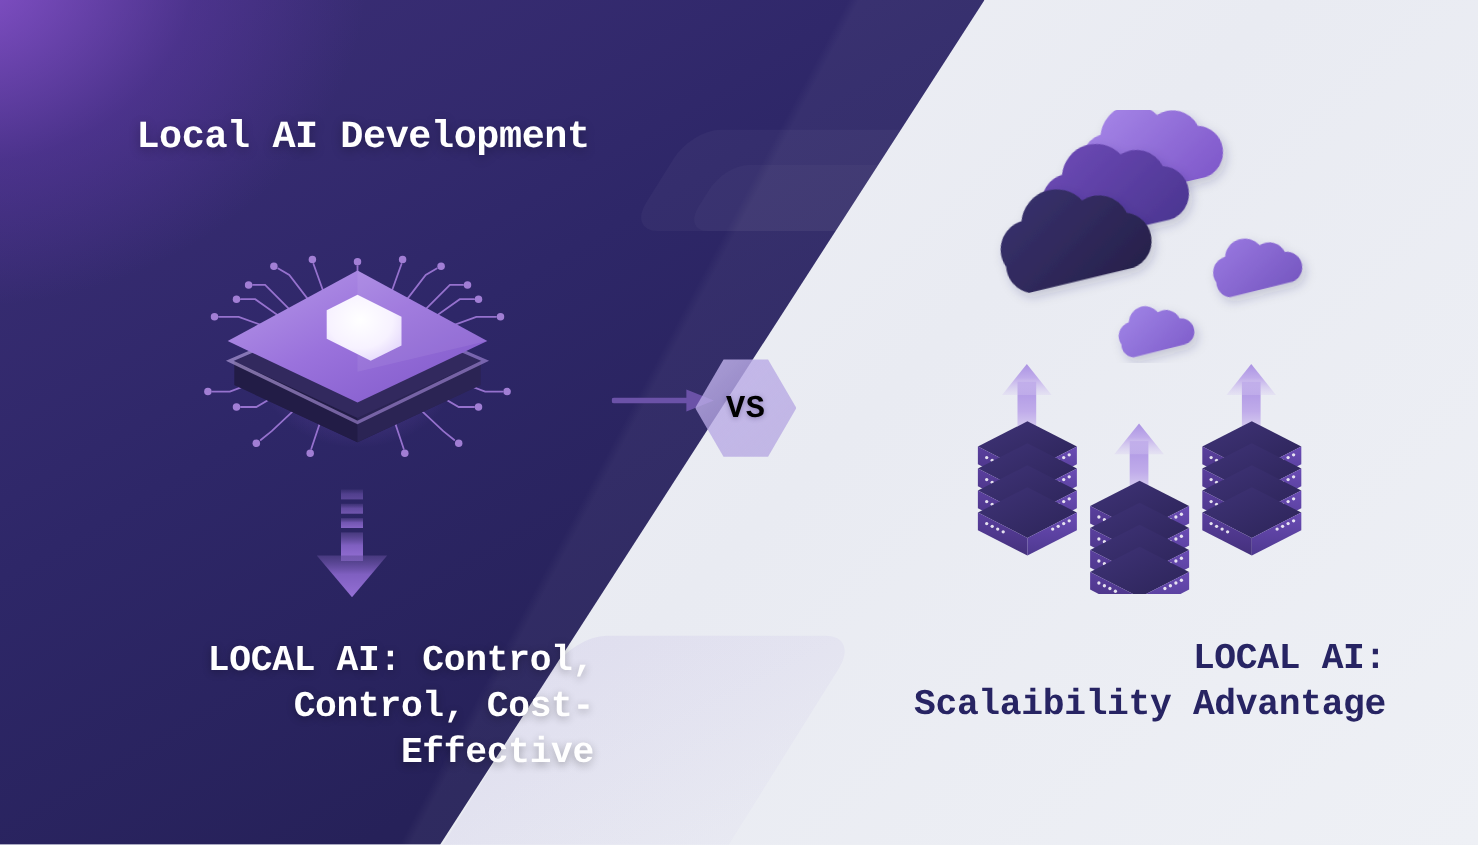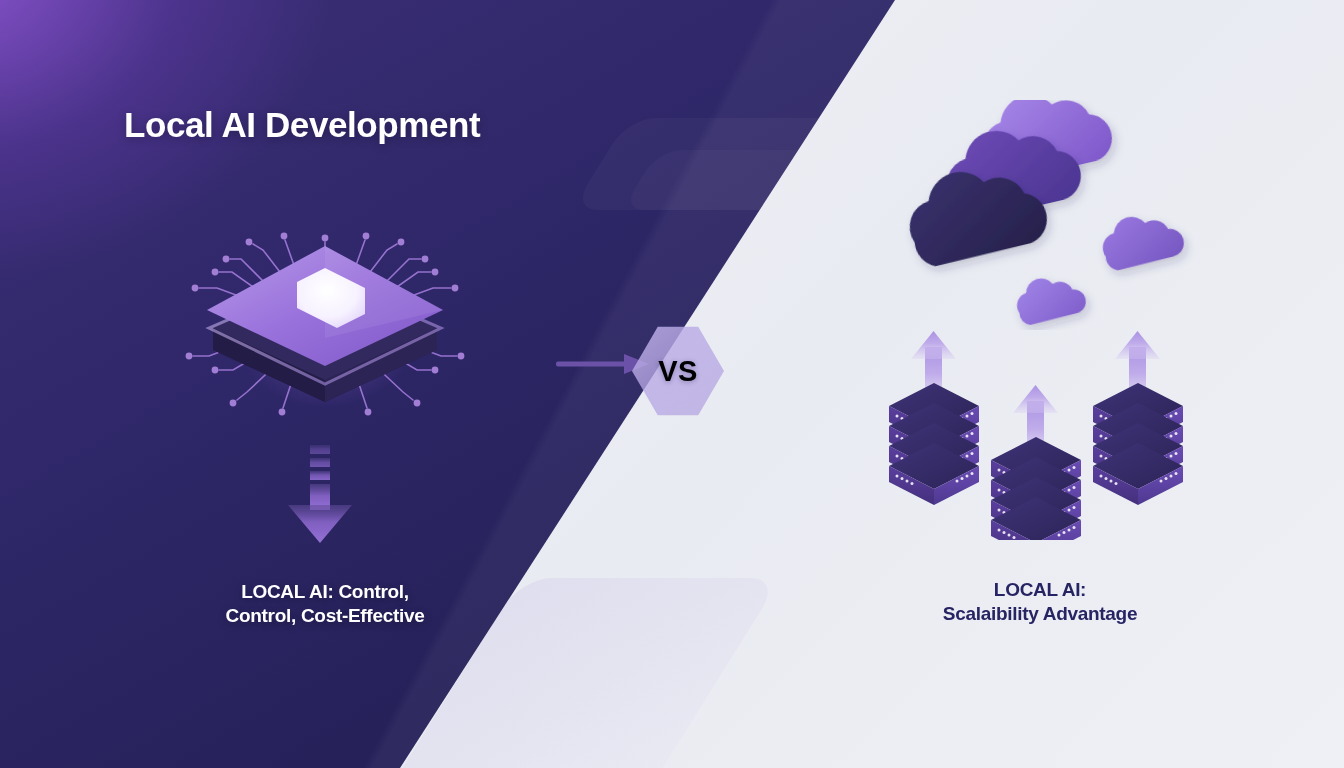--- a/index.html
+++ b/index.html
@@ -7,20 +7,21 @@
   html, body {
     width:1344px; height:768px;
     overflow:hidden;
     background:#edeff4;
     font-family:"Liberation Sans", sans-serif;
   }
   #stage {
     position:relative;
     width:1344px; height:768px;
     overflow:hidden;
+    font-family:Liberation Mono, monospace;
   }
   .layer { position:absolute; inset:0; }
 
   
   .bg-light {
     background:linear-gradient(135deg,#f2f3f7 0%,#e9ebf2 55%,#eef0f5 100%);
   }
   .bg-dark-wrap {
     position:absolute; inset:0;
     clip-path:polygon(0 0, 895px 0, 400px 768px, 0 768px);
@@ -61,22 +62,22 @@
   .title {
     position:absolute; left:124px; top:105px;
     font-size:35px; font-weight:bold; color:#ffffff;
     letter-spacing:-0.4px;
     text-shadow:0 2px 10px rgba(0,0,0,0.28);
     white-space:nowrap;
   }
 
   
   .caption {
-    position:absolute; text-align:center;
-    font-size:19px; font-weight:bold; line-height:1.28;
+    position:absolute; text-align:right;
+    font-size:33px; font-weight:bold; line-height:1.28;
     letter-spacing:-0.3px;
   }
   .caption-left {
     left:110px; top:580px; width:430px;
     color:#ffffff;
     text-shadow:0 2px 8px rgba(0,0,0,0.3);
   }
   .caption-right {
     left:820px; top:578px; width:440px;
     color:#272463;

